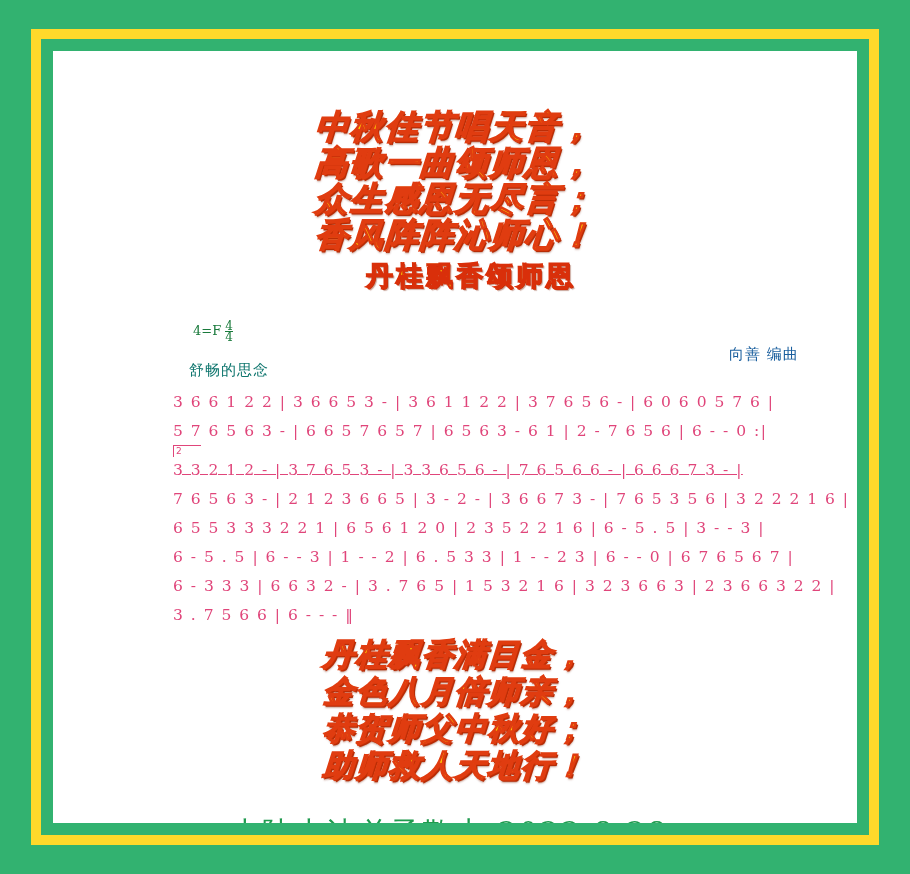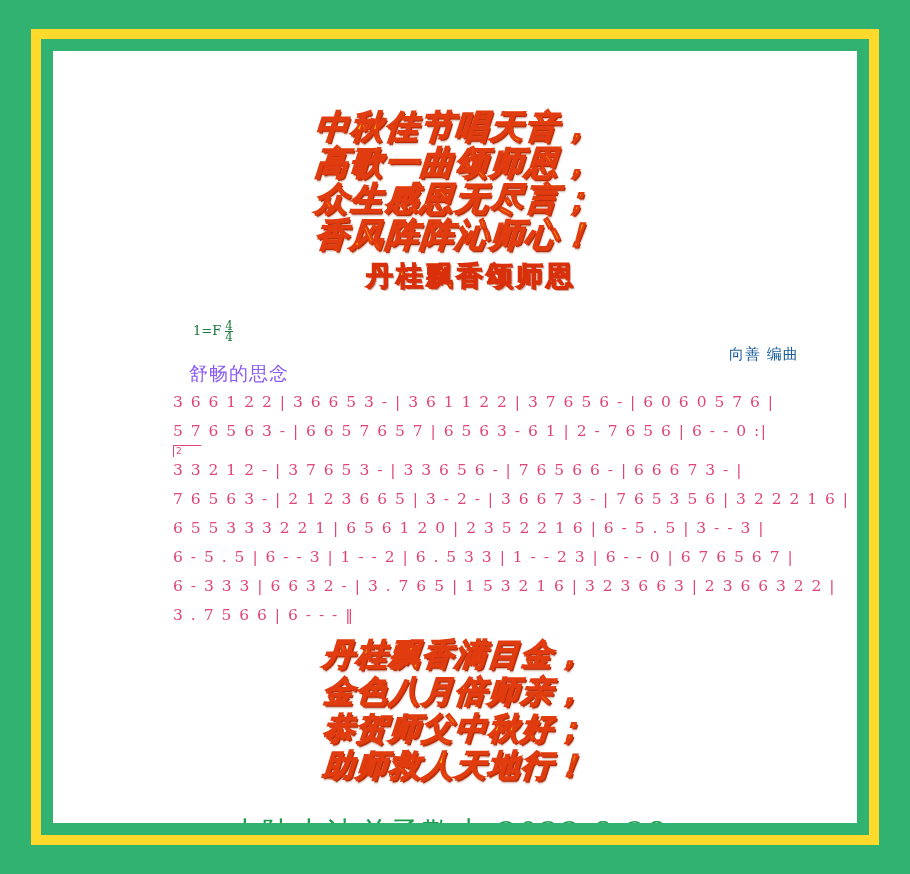--- a/index.html
+++ b/index.html
@@ -103,22 +103,22 @@
     position: relative;
     top: -2px;
   }
   .key-sig .frac .num { display: block; }
   .key-sig .frac .den { display: block; border-top: 1px solid #1a7a3c; }
 
   .tempo-mark {
     position: absolute;
     left: 136px;
     top: 310px;
-    color: #8b5cf6;
-    font-size: 19px;
+    color: #0f766e;
+    font-size: 15px;
     font-family: "DejaVu Serif", serif;
     letter-spacing: 1px;
   }
   .composer {
     position: absolute;
     left: 636px;
     top: 294px;
     color: #1a5f9e;
     font-size: 15px;
     font-family: "DejaVu Serif", serif;
@@ -201,34 +201,34 @@
 
         <div class="poem" style="top:58px;">
           <div class="poem-line">中秋佳节唱天音，</div>
           <div class="poem-line">高歌一曲颂师恩，</div>
           <div class="poem-line">众生感恩无尽言；</div>
           <div class="poem-line">香风阵阵沁师心！</div>
           <div class="poem-title" style="margin-top:6px;">丹桂飘香颂师恩</div>
         </div>
 
         <div class="key-sig">
-          <span>1=F</span>
+          <span>4=F</span>
           <span class="frac">
             <span class="num">4</span>
             <span class="den">4</span>
           </span>
         </div>
         <div class="tempo-mark">舒畅的思念</div>
         <div class="composer">向善 编曲</div>
 
         <div class="notation">
           <div class="nrow"><span class="txt">3 6 6 1 2 2 | 3 6 6 5 3 - | 3 6 1 1 2 2 | 3 7 6 5 6 - | 6 0 6 0 5 7 6 |</span></div>
           <div class="nrow"><span class="txt">5 7 6  5 6 3 -  | 6 6 5 7 6 5 7 | 6  5 6 3 -  6 1 | 2 - 7 6 5 6 | 6 - - 0 :|</span></div>
           <div class="repeat-bracket"><span>2</span></div>
-          <div class="nrow" style="margin-top:10px;"><span class="txt">3 3 2 1 2 - | 3 7 6 5 3 - | 3 3 6 5 6 - | 7 6 5 6 6 - | 6 6 6 7 3 - |</span></div>
+          <div class="nrow" style="margin-top:10px;text-decoration:underline;"><span class="txt">3 3 2 1 2 - | 3 7 6 5 3 - | 3 3 6 5 6 - | 7 6 5 6 6 - | 6 6 6 7 3 - |</span></div>
           <div class="nrow"><span class="txt">7 6 5 6 3 - | 2 1 2 3 6 6 5 | 3 - 2 - | 3 6 6 7 3 - | 7 6 5 3 5 6 | 3 2 2 2 1 6 |</span></div>
           <div class="nrow"><span class="txt">6 5 5   3 3 3 2 2 1 | 6 5 6 1 2 0 | 2 3 5 2 2 1 6 | 6 - 5 .  5 | 3 - - 3 |</span></div>
           <div class="nrow"><span class="txt">6 - 5 . 5 | 6 - - 3 | 1 - - 2 | 6 . 5 3 3 | 1 - - 2 3 | 6 - - 0 | 6 7 6 5 6 7 |</span></div>
           <div class="nrow"><span class="txt">6 - 3 3 3  | 6 6 3 2 - | 3 . 7 6 5 | 1 5 3 2 1 6 | 3 2 3 6 6 3 | 2 3 6 6 3 2 2 |</span></div>
           <div class="nrow"><span class="txt">3 . 7 5 6 6 | 6 - - -    ‖</span></div>
         </div>
 
         <div class="poem" style="top:585px;">
           <div class="poem-bottom-line">丹桂飘香满目金，</div>
           <div class="poem-bottom-line">金色八月倍师亲，</div>

